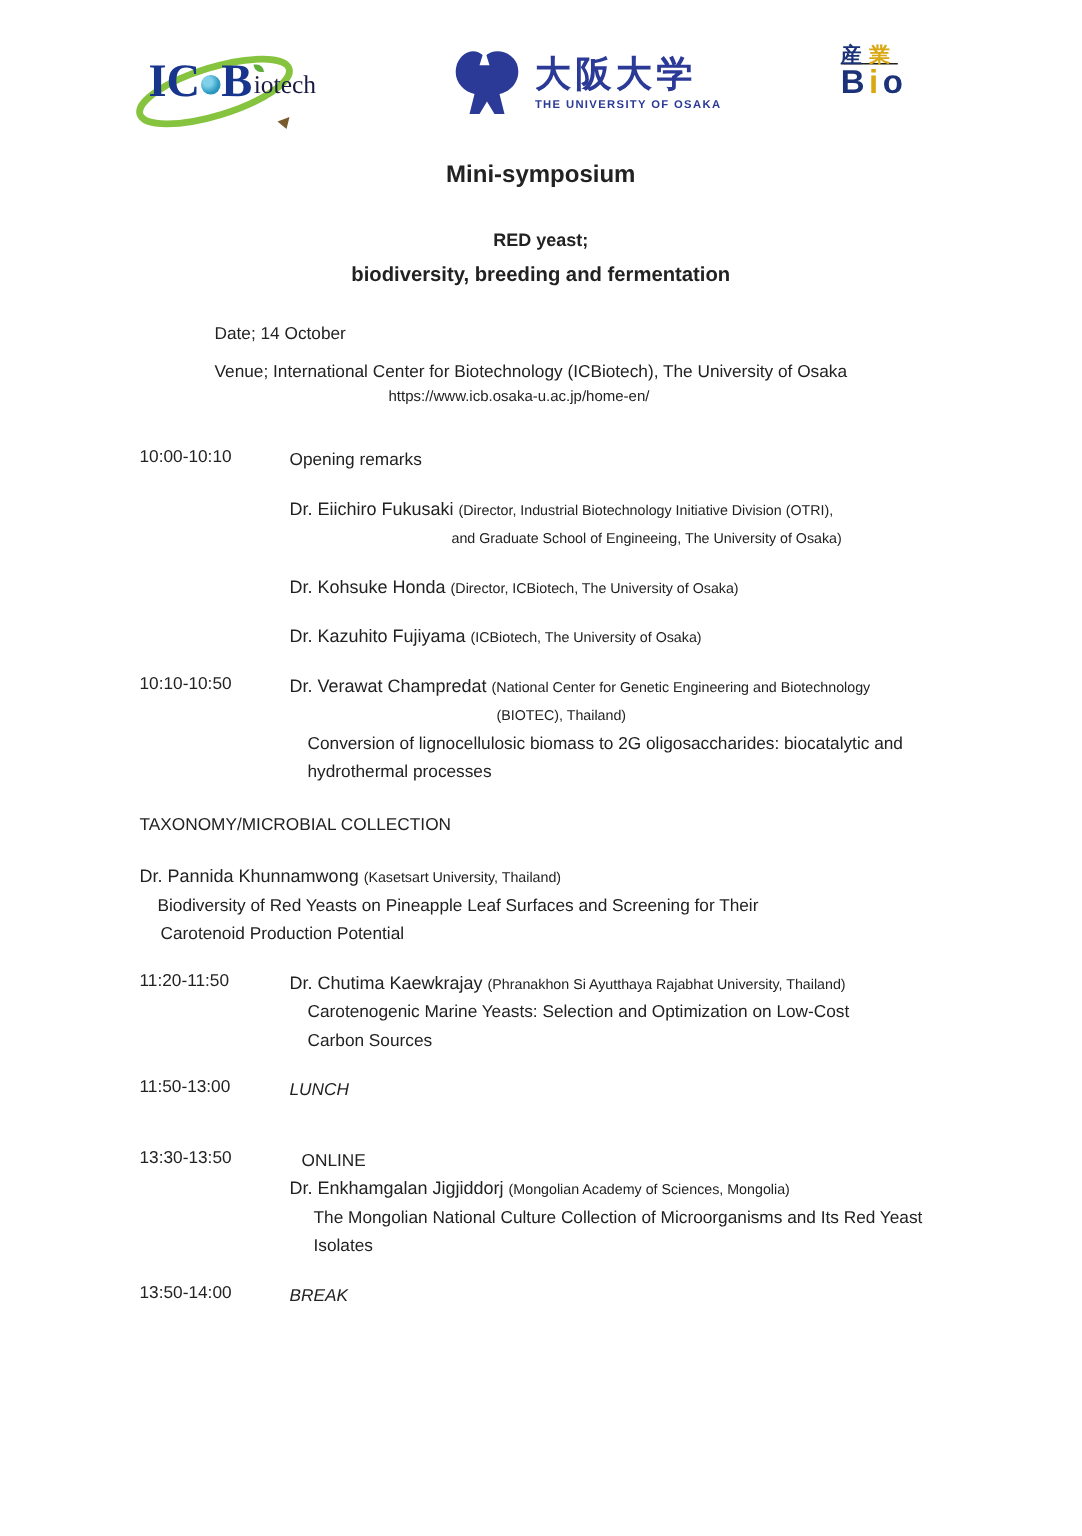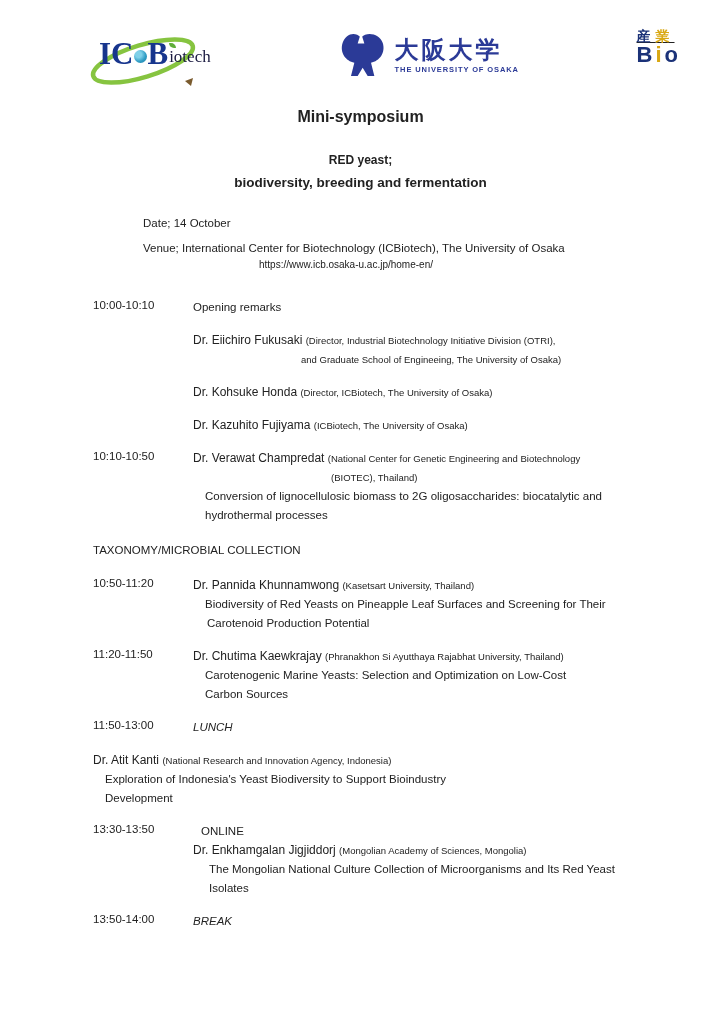--- a/index.html
+++ b/index.html
@@ -5,21 +5,21 @@
   html,body { margin:0; padding:0; background:#888; }
   .page {
     width:721px; height:1024px; background:#ffffff; margin:0 auto;
     position:relative; overflow:hidden;
     font-family:"Liberation Sans", sans-serif; color:#222222;
   }
 
   
   .logos {
     display:flex; justify-content:space-between; align-items:flex-start;
-    padding:27px 40px 0 86px; height:64px;
+    padding:27px 116px 0 86px; height:64px;
   }
 
   
   .logo-icb { position:relative; width:132px; height:64px; }
   .icb-orbit { position:absolute; left:0; top:0; }
   .icb-text { position:absolute; left:13px; top:11px; display:flex; align-items:center; white-space:nowrap; }
   .icb-ic, .icb-b { font-family:"Liberation Serif", serif; font-weight:bold; font-size:31px; color:#17358d; line-height:1; }
   .icb-globe { display:inline-block; width:13px; height:13px; border-radius:50%;
     background:radial-gradient(circle at 35% 35%, #7fd0e8 0 25%, #2f9cc4 60%, #1d7ba3); margin:6px 0 0 1px; }
   .icb-iotech { position:relative; font-family:"Liberation Serif", serif; font-size:17px; color:#1a1a40; margin-left:1px; top:3px; }
@@ -126,21 +126,20 @@
         <div class="time">10:10-10:50</div>
         <div class="content">
           <div class="line"><span class="seg-name">Dr. Verawat Champredat </span><span class="seg-small">(National Center for Genetic Engineering and Biotechnology</span></div>
           <div class="line" style="padding-left: 138px;"><span class="seg-small">(BIOTEC), Thailand)</span></div>
           <div class="line" style="padding-left: 12px;"><span class="seg-body">Conversion of lignocellulosic biomass to 2G oligosaccharides: biocatalytic and</span></div>
           <div class="line" style="padding-left: 12px;"><span class="seg-body">hydrothermal processes</span></div>
         </div>
       </div>
       <div class="section-heading">TAXONOMY/MICROBIAL COLLECTION</div>
       <div class="row">
-        <div class="time">10:50-11:20</div>
         <div class="content">
           <div class="line"><span class="seg-name">Dr. Pannida Khunnamwong </span><span class="seg-small">(Kasetsart University, Thailand)</span></div>
           <div class="line" style="padding-left: 12px;"><span class="seg-body">Biodiversity of Red Yeasts on Pineapple Leaf Surfaces and Screening for Their</span></div>
           <div class="line" style="padding-left: 14px;"><span class="seg-body">Carotenoid Production Potential</span></div>
         </div>
       </div>
       <div class="row">
         <div class="time">11:20-11:50</div>
         <div class="content">
           <div class="line"><span class="seg-name">Dr. Chutima Kaewkrajay </span><span class="seg-small">(Phranakhon Si Ayutthaya Rajabhat University, Thailand)</span></div>
@@ -148,25 +147,20 @@
           <div class="line" style="padding-left: 12px;"><span class="seg-body">Carbon Sources</span></div>
         </div>
       </div>
       <div class="row">
         <div class="time">11:50-13:00</div>
         <div class="content">
           <div class="line"><span class="seg-italic">LUNCH</span></div>
         </div>
       </div>
       <div class="row">
-        <div class="content">
-          <div class="line"><span class="seg-name">Dr. Atit Kanti </span><span class="seg-small">(National Research and Innovation Agency, Indonesia)</span></div>
-          <div class="line" style="padding-left: 12px;"><span class="seg-body">Exploration of Indonesia's Yeast Biodiversity to Support Bioindustry</span></div>
-          <div class="line" style="padding-left: 12px;"><span class="seg-body">Development</span></div>
-        </div>
       </div>
       <div class="row">
         <div class="time">13:30-13:50</div>
         <div class="content">
           <div class="line" style="padding-left: 8px;"><span class="seg-body">ONLINE</span></div>
           <div class="line"><span class="seg-name">Dr. Enkhamgalan Jigjiddorj </span><span class="seg-small">(Mongolian Academy of Sciences, Mongolia)</span></div>
           <div class="line" style="padding-left: 16px;"><span class="seg-body">The Mongolian National Culture Collection of Microorganisms and Its Red Yeast</span></div>
           <div class="line" style="padding-left: 16px;"><span class="seg-body">Isolates</span></div>
         </div>
       </div>

